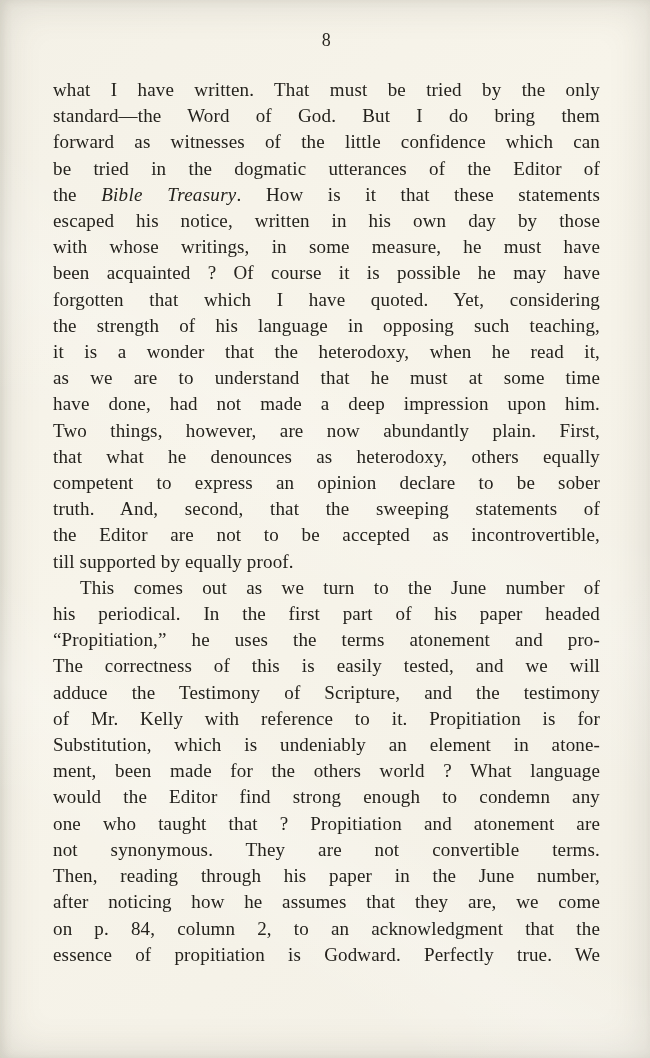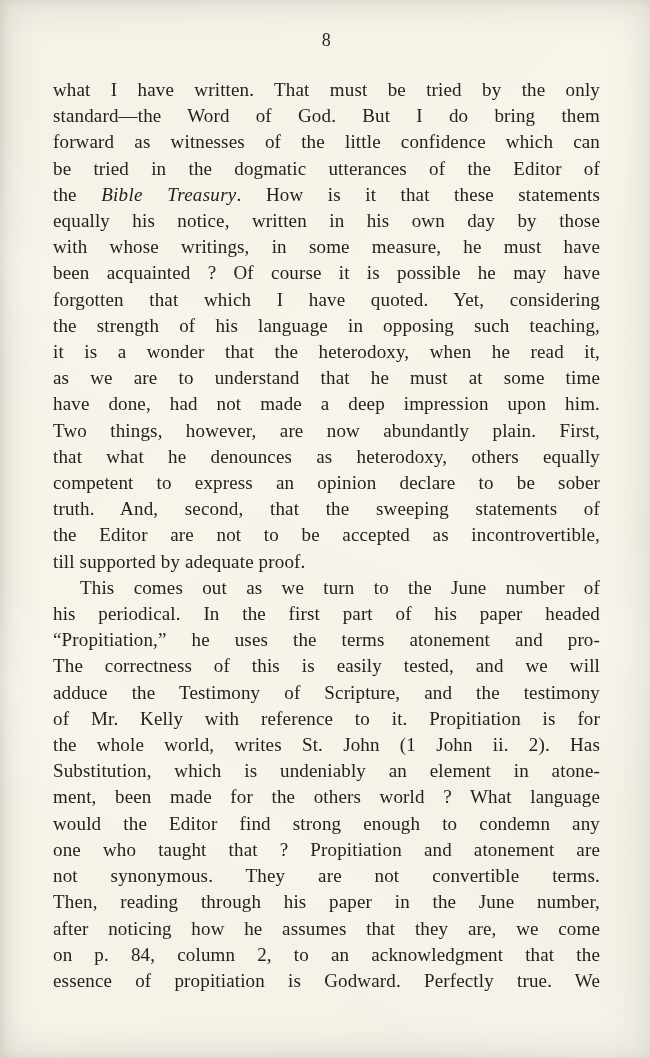--- a/index.html
+++ b/index.html
@@ -80,43 +80,42 @@
 <div class="page">
   <div class="watermark"></div>
   <span class="page-number">8</span>
   <div class="text-block">
       <div class="paragraph">
         <div class="line">what I have written.  That must be tried by the only</div>
         <div class="line">standard—the Word of God.  But I do bring them</div>
         <div class="line">forward as witnesses of the little confidence which can</div>
         <div class="line">be tried in the dogmatic utterances of the Editor of</div>
         <div class="line">the <i>Bible Treasury</i>.  How is it that these statements</div>
-        <div class="line">equally his notice, written in his own day by those</div>
+        <div class="line">escaped his notice, written in his own day by those</div>
         <div class="line">with whose writings, in some measure, he must have</div>
         <div class="line">been acquainted ?  Of course it is possible he may have</div>
         <div class="line">forgotten that which I have quoted.  Yet, considering</div>
         <div class="line">the strength of his language in opposing such teaching,</div>
         <div class="line">it is a wonder that the heterodoxy, when he read it,</div>
         <div class="line">as we are to understand that he must at some time</div>
         <div class="line">have done, had not made a deep impression upon him.</div>
         <div class="line">Two things, however, are now abundantly plain.  First,</div>
         <div class="line">that what he denounces as heterodoxy, others equally</div>
         <div class="line">competent to express an opinion declare to be sober</div>
         <div class="line">truth.  And, second, that the sweeping statements of</div>
         <div class="line">the Editor are not to be accepted as incontrovertible,</div>
-        <div class="line flush-left">till supported by adequate proof.</div>
+        <div class="line flush-left">till supported by equally proof.</div>
       </div>
       <div class="paragraph">
         <div class="line indent">This comes out as we turn to the June number of</div>
         <div class="line">his periodical.  In the first part of his paper headed</div>
         <div class="line">“Propitiation,” he uses the terms atonement and pro-</div>
         <div class="line">The correctness of this is easily tested, and we will</div>
         <div class="line">adduce the Testimony of Scripture, and the testimony</div>
         <div class="line">of Mr. Kelly with reference to it.  Propitiation is for</div>
-        <div class="line">the whole world, writes St. John (1 John ii. 2).  Has</div>
         <div class="line">Substitution, which is undeniably an element in atone-</div>
         <div class="line">ment, been made for the others world ?  What language</div>
         <div class="line">would the Editor find strong enough to condemn any</div>
         <div class="line">one who taught that ?  Propitiation and atonement are</div>
         <div class="line">not synonymous.  They are not convertible terms.</div>
         <div class="line">Then, reading through his paper in the June number,</div>
         <div class="line">after noticing how he assumes that they are, we come</div>
         <div class="line">on p. 84, column 2, to an acknowledgment that the</div>
         <div class="line">essence of propitiation is Godward.  Perfectly true.  We</div>
       </div>

